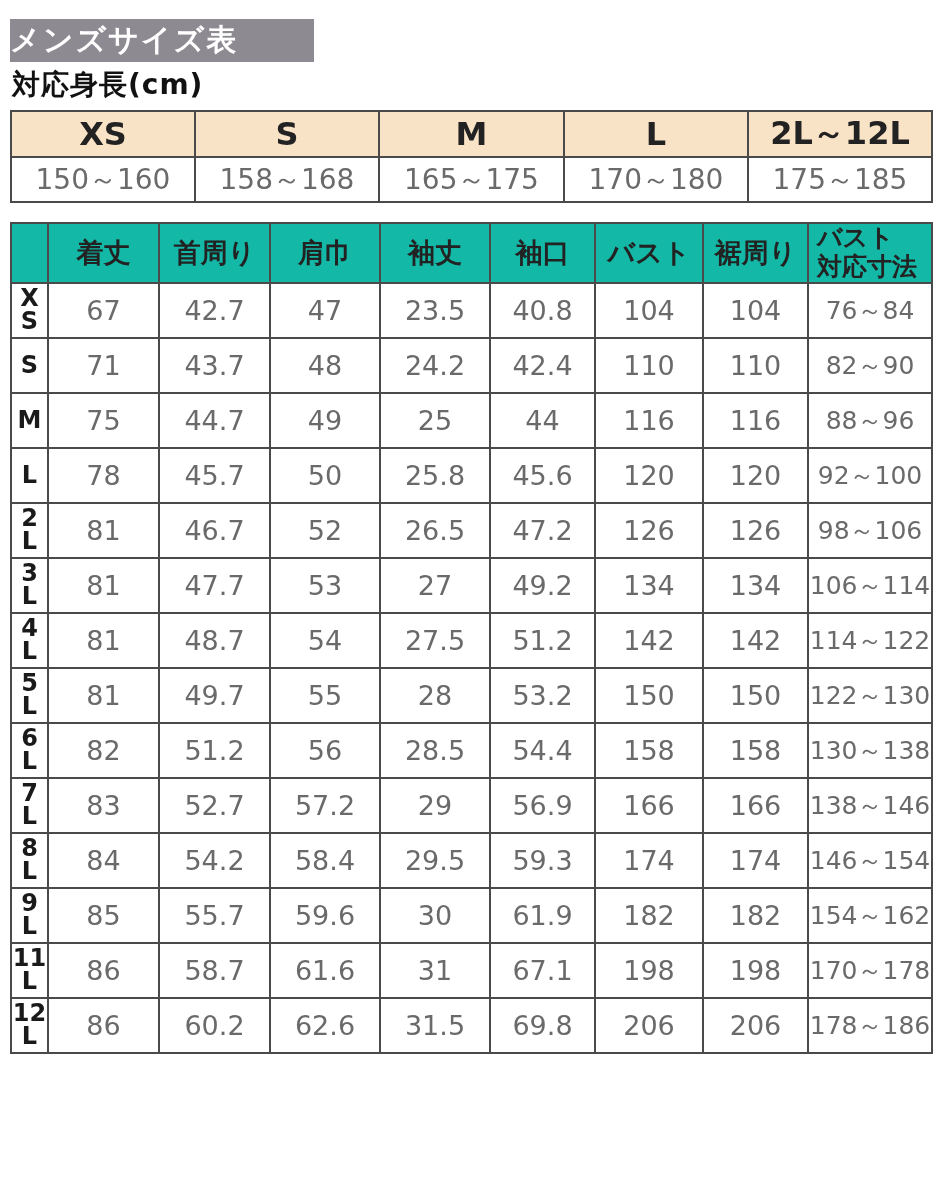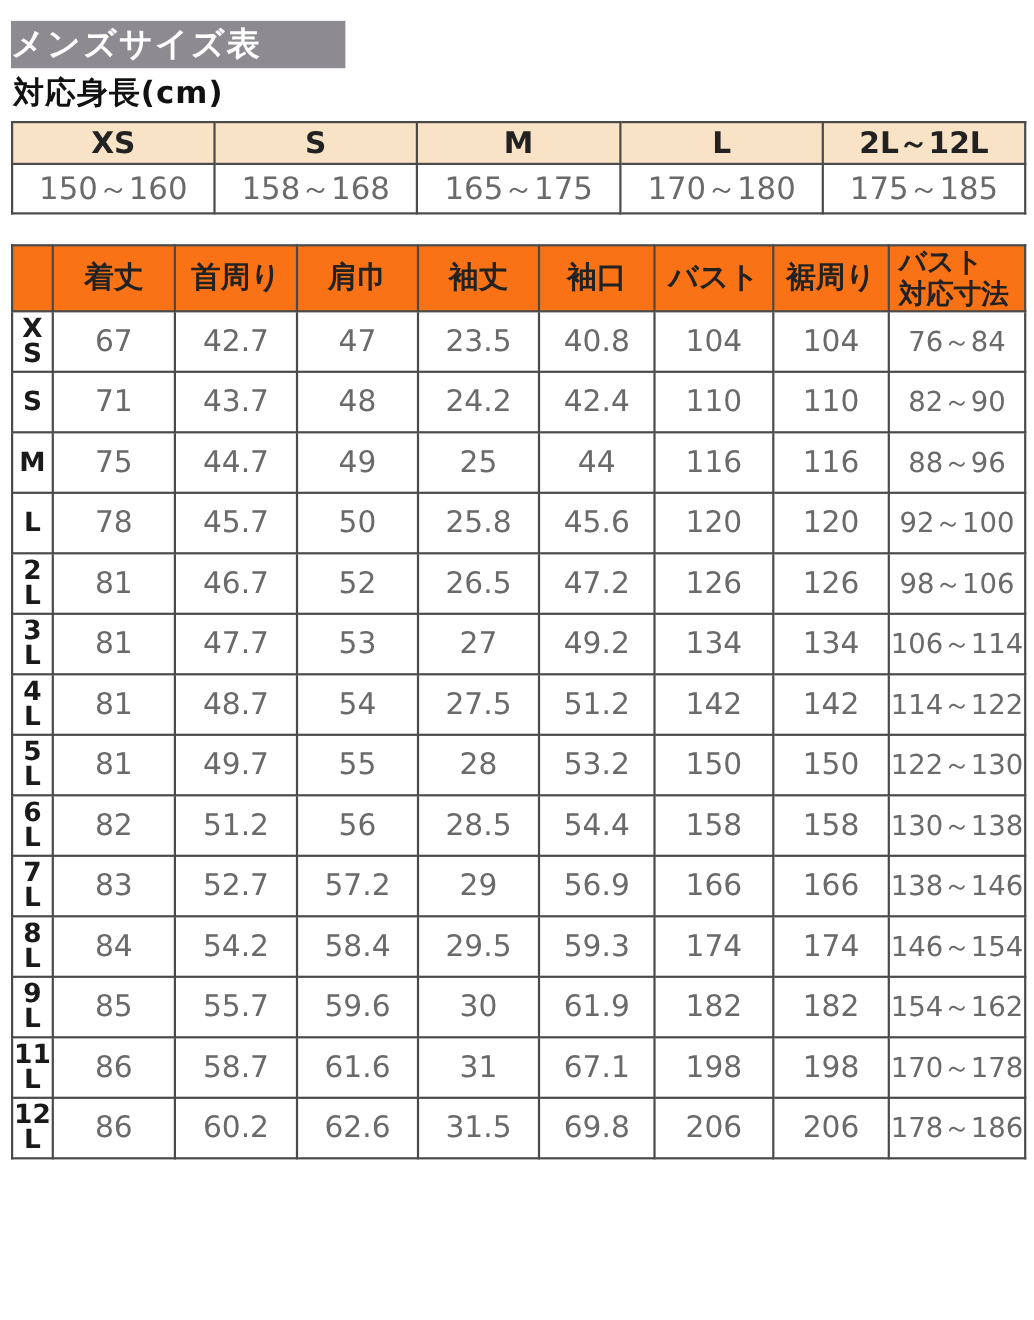--- a/index.html
+++ b/index.html
@@ -31,29 +31,29 @@
     background: #ffffff;
   }
   th, td {
     border: 2px solid #4A4A4A;
     text-align: center;
     padding: 0;
   }
   .height-table { top: 110px; width: 921px; }
   .height-table th {
     height: 34px; background: #F9E3C6;
-    font-size: 27px; font-weight: 600; color: #222222;
+    font-size: 32px; font-weight: 600; color: #222222;
   }
   .height-table td {
     height: 45px; font-size: 28px;
     font-weight: 400; color: #6A6A6A; margin-top: 20px;
   }
   .size-table { top: 222px; width: 921px; }
   .size-table thead th {
-    height: 52px; background: #f97316;
+    height: 52px; background: #14b8a6;
     font-size: 27px; font-weight: 600; color: #222222;
     white-space: pre-line; line-height: 1.15;
   }
   .size-table thead th.last {
     font-size: 25px; text-align: left; padding-left: 8px;
   }
   .size-table tbody th {
     background: #ffffff;
     font-size: 24px; font-weight: 600; color: #1A1A1A;
     line-height: 0.95; white-space: pre-line;

